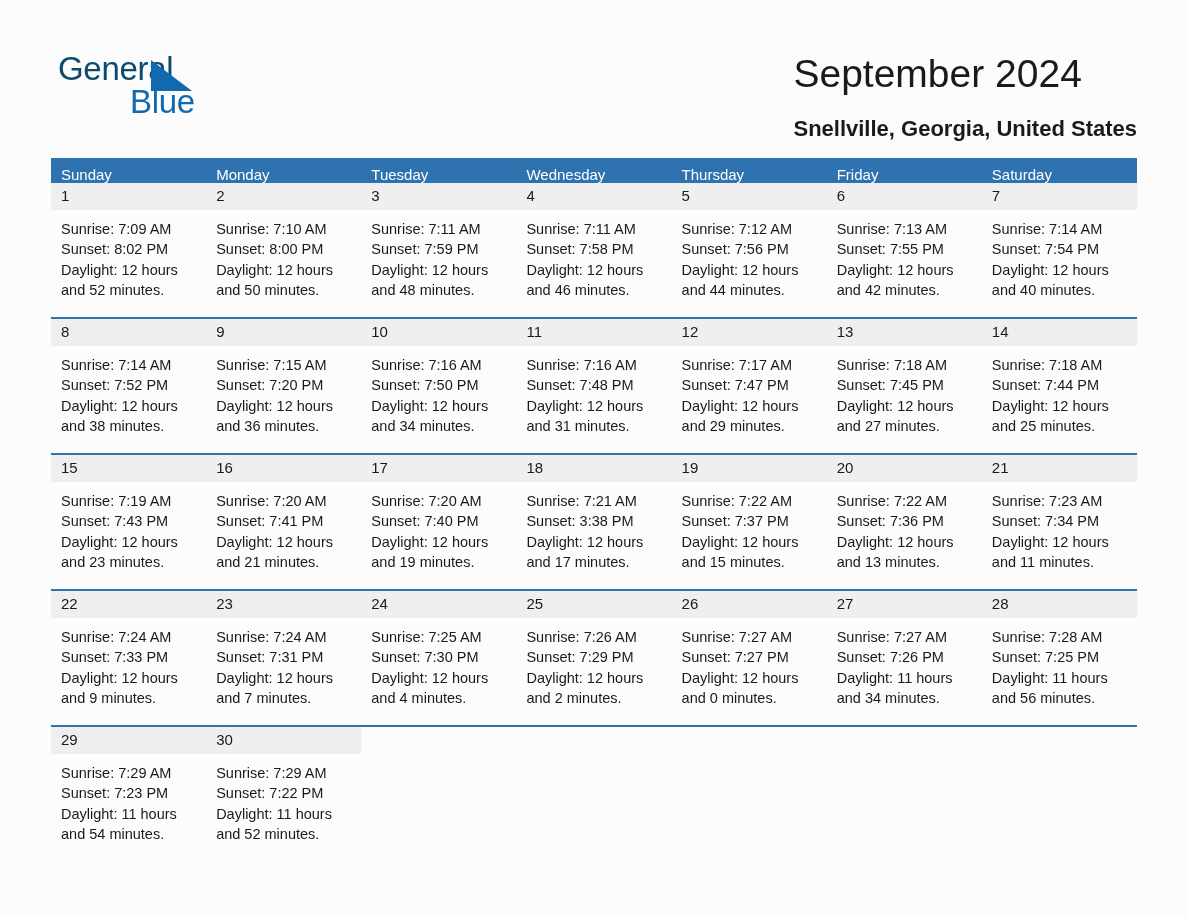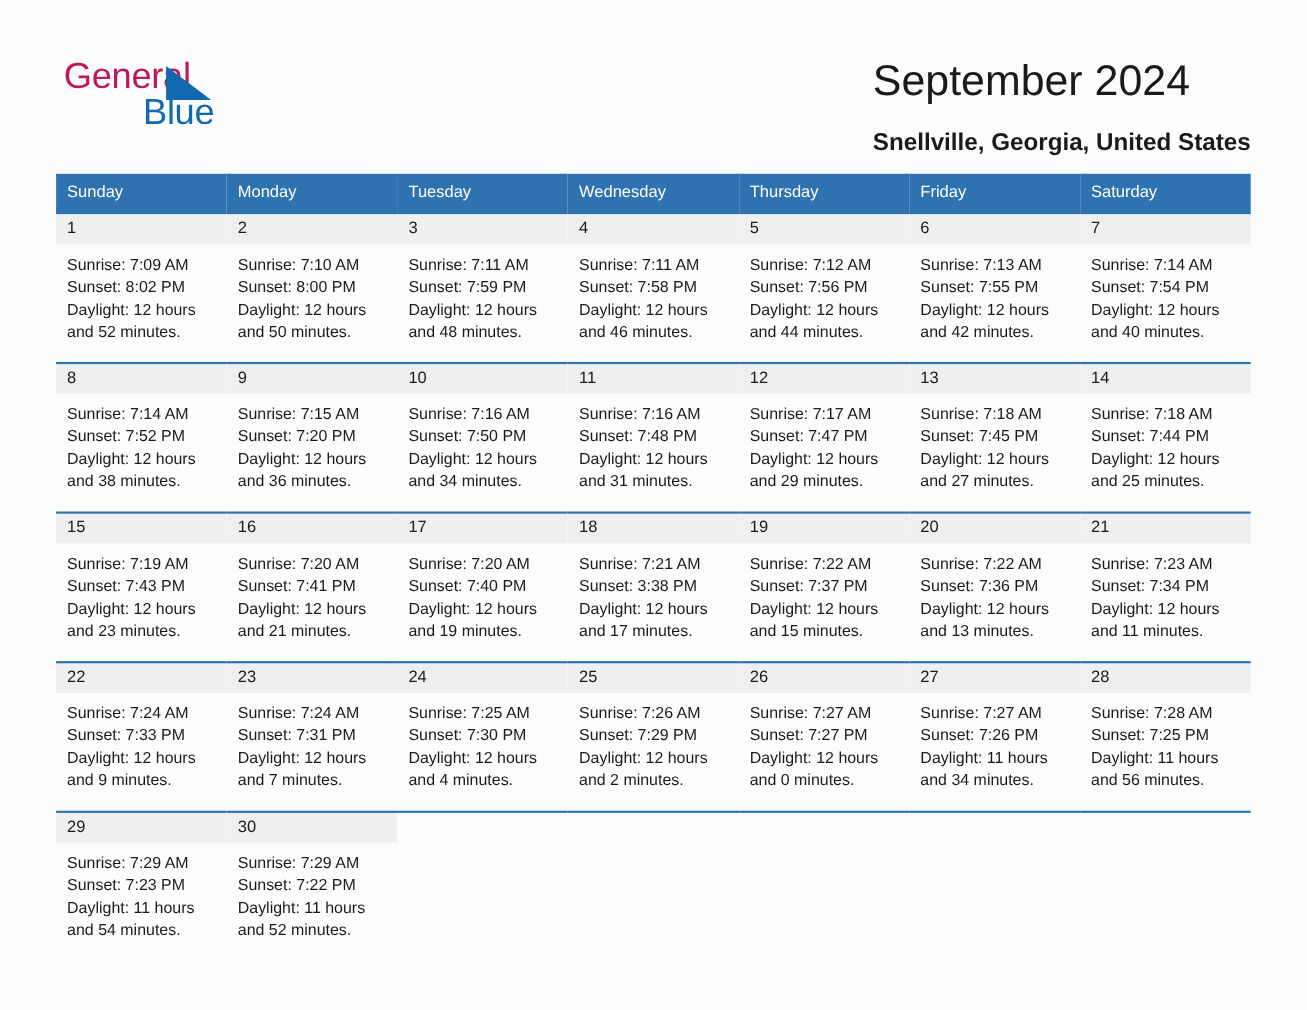--- a/index.html
+++ b/index.html
@@ -34,21 +34,21 @@
     left: 58px;
     top: 50px;
     width: 260px;
     height: 76px;
   }
   .logo-general {
     position: absolute;
     left: 0;
     top: 0;
     font-size: 33px;
-    color: #be185d;
+    color: #0c4a6e;
     letter-spacing: -0.3px;
     font-family: "Liberation Sans", sans-serif;
   }
   .logo-tri {
     position: absolute;
     left: 93px;
     top: 10px;
     width: 0;
     height: 0;
     border-left: 41px solid #1169b0;
@@ -94,21 +94,21 @@
     width: 1086px;
     border-collapse: collapse;
     table-layout: fixed;
   }
   .calendar th {
     background: #2e72b0;
     color: #ffffff;
     font-size: 15px;
     font-weight: normal;
     text-align: left;
-    padding: 8px 0 12px 10px;
+    padding: 8px 0 0 10px;
     height: 17px;
     vertical-align: middle;
     border: none;
   }
   .calendar td {
     vertical-align: top;
     padding: 0;
     border: none;
     width: 155.14px;
   }

